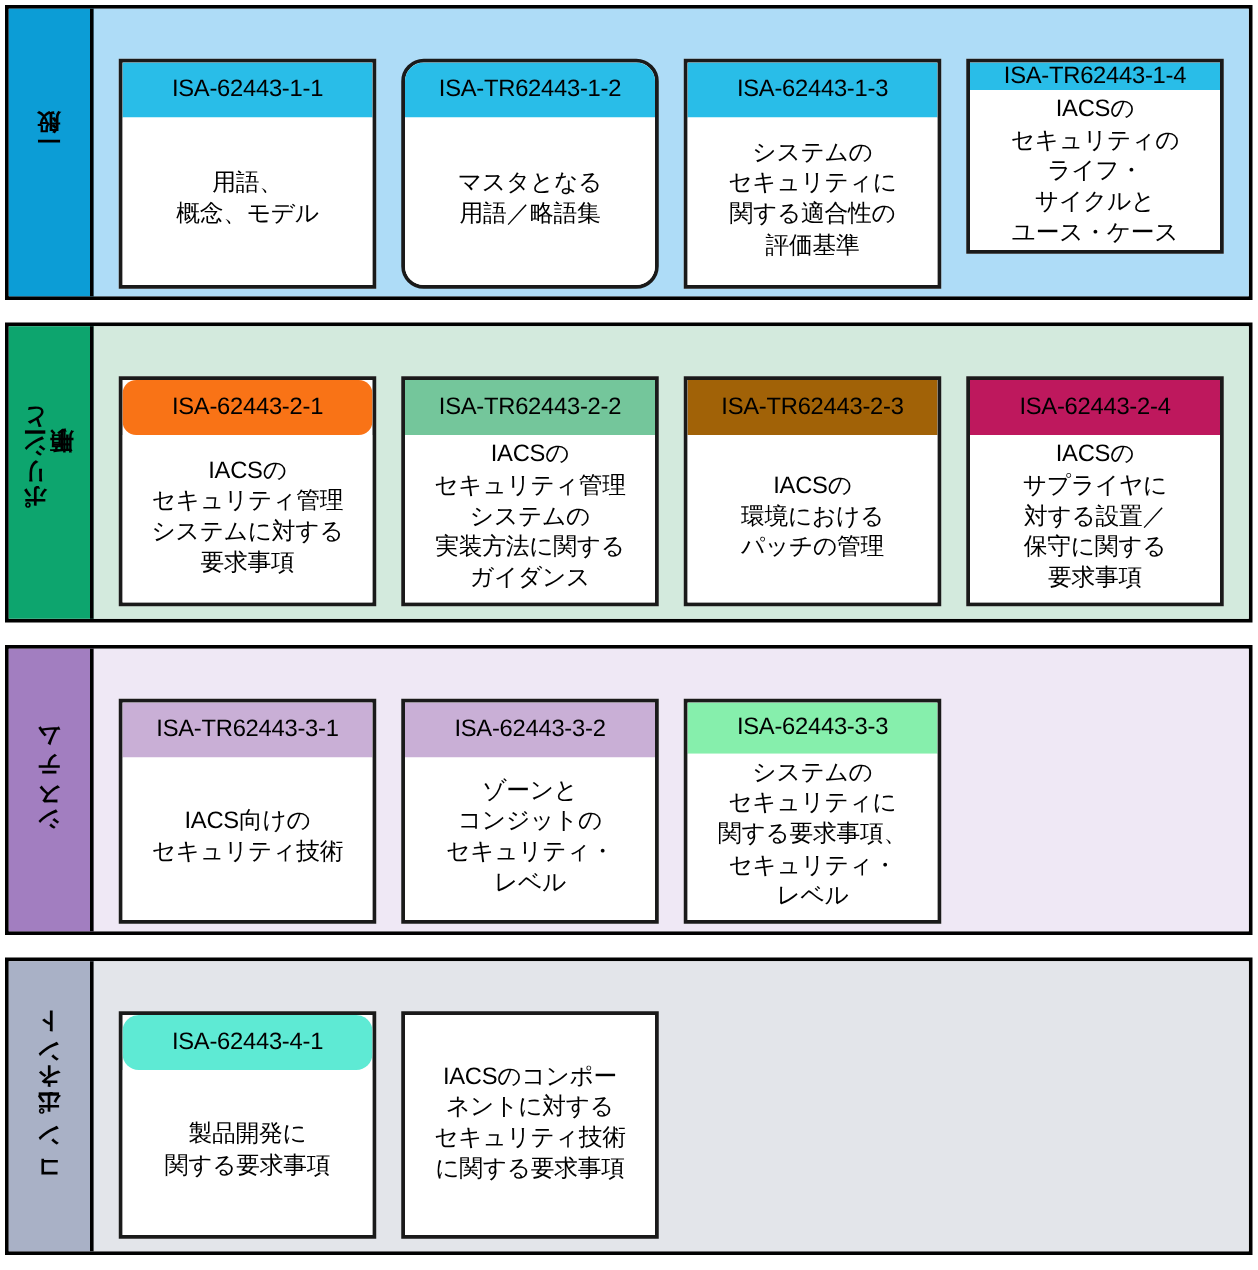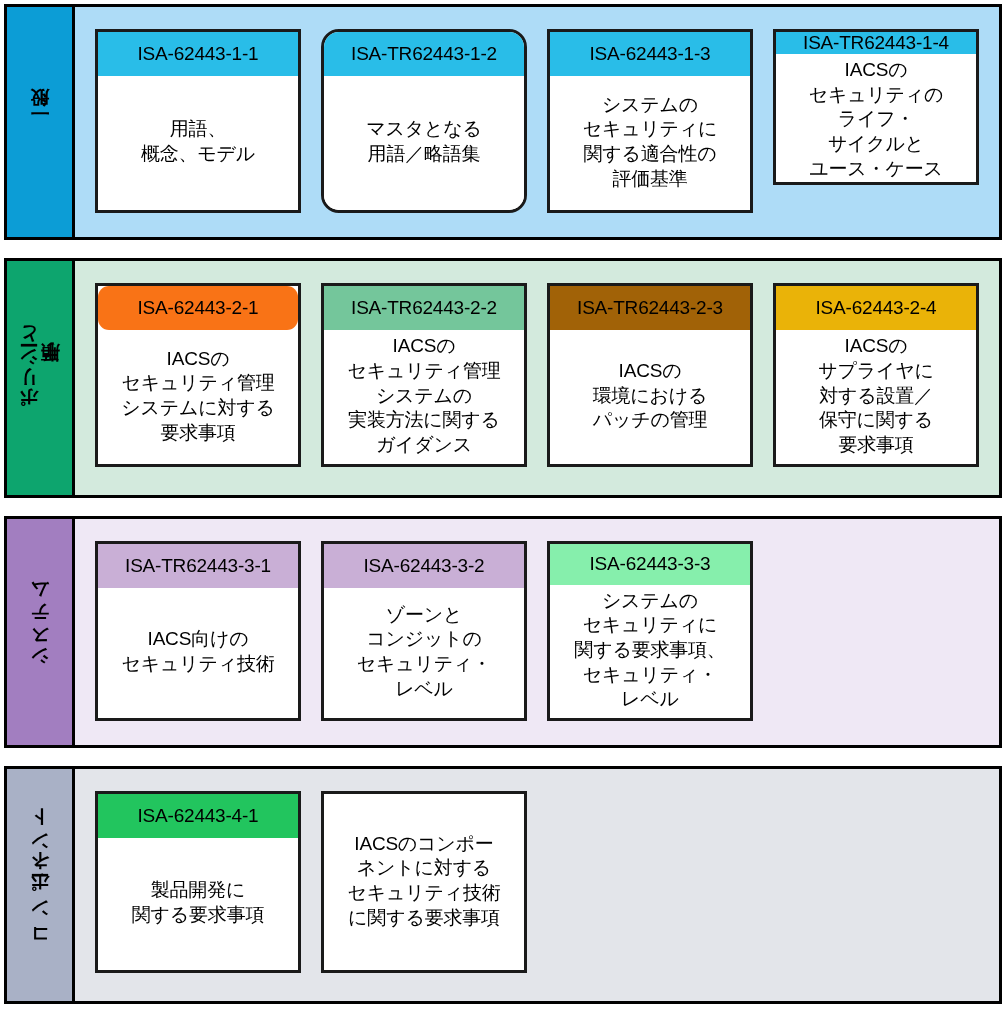--- a/index.html
+++ b/index.html
@@ -59,21 +59,21 @@
     text-align: center;
   }
 
   
   .cards-band {
     flex: 1 1 auto;
     box-sizing: border-box;
     display: flex;
     flex-direction: row;
     align-items: flex-start;
-    padding: 22px 0 0 20px;
+    padding: 40px 0 0 20px;
   }
 
   
   .card {
     box-sizing: border-box;
     width: 206px;
     margin-right: 20px;
     border: 3px solid #1a1a1a;
     background: #ffffff;
     display: flex;
@@ -201,21 +201,21 @@
       <div class="card" style="height: 184px; border-color: rgb(26, 26, 26);">
         <div class="card-header" style="background: #a16207;">ISA-TR62443-2-3</div>
         <div class="card-body">
           <div class="card-body-text">IACSの
 環境における
 パッチの管理</div>
         </div>
       </div>
 
       <div class="card" style="height: 184px; border-color: rgb(26, 26, 26);">
-        <div class="card-header" style="background: #eab308; text-align: right;">ISA-62443-2-4</div>
+        <div class="card-header" style="background: #be185d; text-align: right;">ISA-62443-2-4</div>
         <div class="card-body">
           <div class="card-body-text">IACSの
 サプライヤに
 対する設置／
 保守に関する
 要求事項</div>
         </div>
       </div>
 
     </div>
@@ -263,21 +263,21 @@
 
   <div class="row-gap"></div>
 
   <div class="group-row" id="row-component" style="height: 238px; border-color: rgb(0, 0, 0);">
     <div class="cat-label" id="label-component" style="background: rgb(169, 177, 198);">
       <div class="cat-label-text">コンポーネント</div>
     </div>
     <div class="cards-band" id="band-component" style="background: rgb(227, 229, 234);">
 
       <div class="card" style="height: 182px; border-color: rgb(26, 26, 26);">
-        <div class="card-header" style="background: #22c55e;">ISA-62443-4-1</div>
+        <div class="card-header" style="background: #5eead4; border-radius: 13px;">ISA-62443-4-1</div>
         <div class="card-body">
           <div class="card-body-text">製品開発に
 関する要求事項</div>
         </div>
       </div>
 
       <div class="card" style="height: 182px; border-color: rgb(26, 26, 26);">
         <div class="card-body">
           <div class="card-body-text">IACSのコンポー
 ネントに対する

